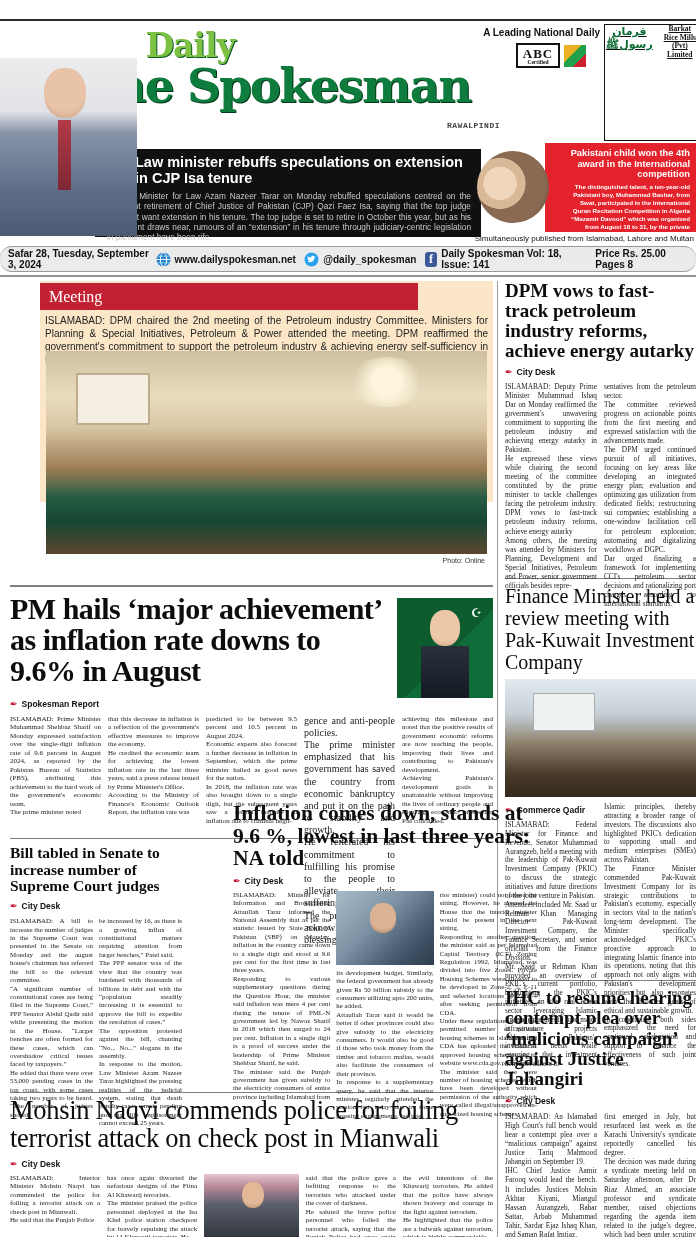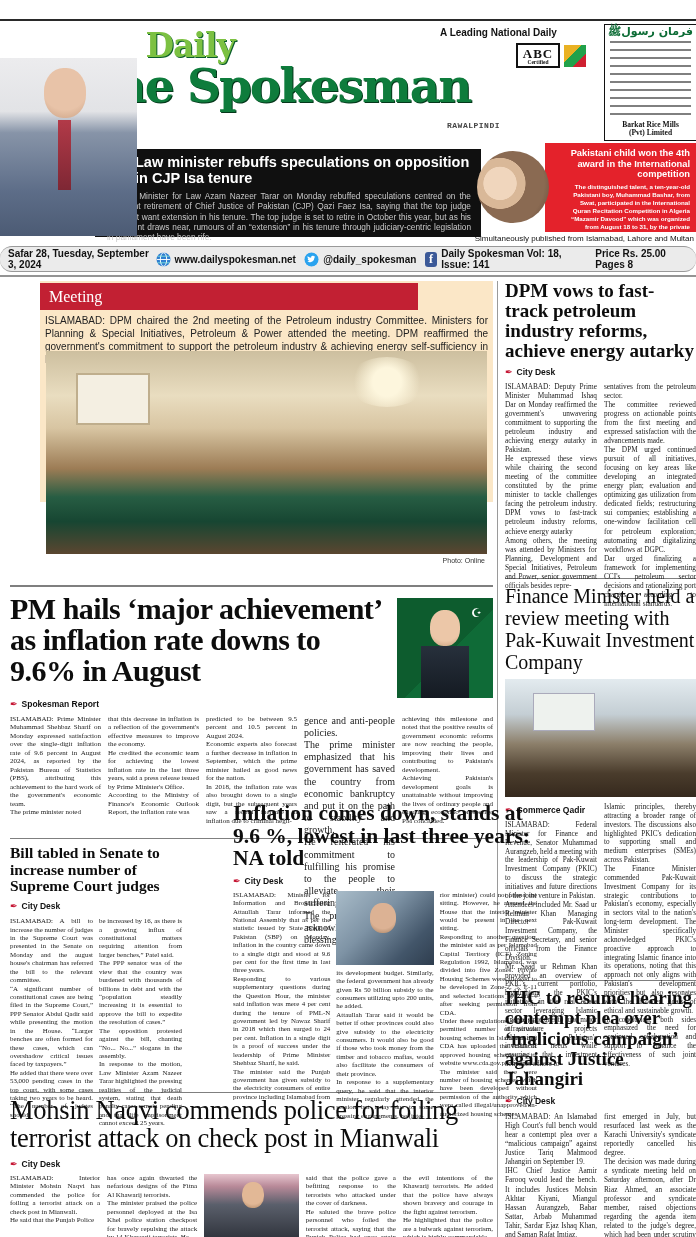--- a/index.html
+++ b/index.html
@@ -13,21 +13,21 @@
   .mast-title{font-family:"DejaVu Serif",serif;font-weight:900;color:#0e7c3c;
          text-shadow:1px 1px 0 #05381b;letter-spacing:-2px;}
   .leading{font-family:"Liberation Sans",sans-serif;font-weight:bold;font-size:10px;}
   .abc-box{border:2px solid #111;font-family:"Liberation Serif",serif;text-align:center;background:#fff;}
   .abc-main{font-size:13px;font-weight:bold;letter-spacing:1px;line-height:1;}
   .abc-sub{font-size:5.5px;font-weight:bold;line-height:1;}
   .abc-logo{background:linear-gradient(135deg,#e9b123 0 40%,#21a14a 40% 70%,#cf2030 70% 100%);
             display:flex;align-items:center;justify-content:center;color:#fff;
             font-family:"Liberation Sans",sans-serif;font-weight:bold;font-size:12px;}
   .rawal{font-family:"Liberation Sans",sans-serif;font-size:8px;font-weight:bold;color:#444;letter-spacing:.5px;}
-  .urdu-box{border:1px solid #111;background:#fff;display:flex;flex-direction:column;}
+  .urdu-box{border:1px solid #111;background:#fff;display:flex;flex-direction:row;text-decoration:underline;}
   .urdu-title{font-family:"DejaVu Sans",sans-serif;font-weight:bold;color:#0b6b34;
               font-size:11px;text-align:center;direction:rtl;line-height:1.2;}
   .urdu-lines{flex:1;margin:3px 5px;background:repeating-linear-gradient(
       180deg,#555 0 2px,transparent 2px 8px);opacity:.75;}
   .urdu-footer{font-family:"Liberation Serif",serif;font-weight:bold;font-size:7.5px;
                text-align:center;line-height:1.15;padding-bottom:2px;}
   
   .banner{background:#101010;color:#fff;padding:6px 10px 6px 12px;box-sizing:border-box;}
   .banner-h{font-family:"Liberation Sans",sans-serif;font-weight:bold;font-size:14.5px;
             line-height:1.1;margin:0 0 4px 28px;}
@@ -69,38 +69,38 @@
 </head>
 <body>
 
 <div class="page">
 
   <div class="abs rule" style="left:0;top:19px;width:696px;height:2px;"></div>
 
   <div class="abs daily" style="left:125px;top:26px;width:130px;font-size:33px;text-align:center;">Daily</div>
   <div class="abs mast-title" style="left:55px;top:62px;width:440px;font-size:47px;text-align:center;line-height:1;">The Spokesman</div>
   <div class="abs rawal" style="left:420px;top:121px;width:80px;text-align:right;font-family:Liberation Mono, monospace;">RAWALPINDI</div>
-  <div class="abs leading" style="left:440px;top:27px;width:160px;text-align:left;">A Leading National Daily</div>
+  <div class="abs leading" style="left:440px;top:27px;width:160px;text-align:right;">A Leading National Daily</div>
   <div class="abs abc-box" style="left:516px;top:43px;width:44px;height:25px;padding-top:2px;box-sizing:border-box;">
     <div class="abc-main">ABC</div>
     <div class="abc-sub">Certified</div>
   </div>
   <div class="abs abc-logo" style="left:564px;top:45px;width:22px;height:22px;"></div>
 
   <div class="abs urdu-box" style="left:604px;top:24px;width:91px;height:115px;">
     <div class="urdu-title">فرمان رسولﷺ</div>
     <div class="urdu-lines"></div>
     <div class="urdu-footer">
       <span style="display:block;">Barkat Rice Mills</span>
       <span style="display:block;">(Pvt) Limited</span>
     </div>
   </div>
 
   <div class="abs banner" style="left:95px;top:149px;width:386px;height:88px;">
-    <div class="banner-h">Law minister rebuffs speculations on opposition in CJP Isa tenure</div>
+    <div class="banner-h">Law minister rebuffs speculations on extension in CJP Isa tenure</div>
     <div class="banner-b">Federal Minister for Law Azam Nazeer Tarar on Monday rebuffed speculations centred on the imminent retirement of Chief Justice of Pakistan (CJP) Qazi Faez Isa, saying that the top judge does not want extension in his tenure. The top judge is set to retire in October this year, but as his retirement draws near, rumours of an “extension” in his tenure through judiciary-centric legislation in parliament have been rife.</div>
   </div>
 
   <div class="abs photo" style="left:0;top:58px;width:137px;height:178px;z-index:5;
        background:linear-gradient(180deg,#ececee 0%,#e2e3e6 30%,#8794a8 42%,#5d6d88 75%,#4c5b74 100%);">
     <div style="position:absolute;left:44px;top:10px;width:42px;height:50px;border-radius:46%;
          background:radial-gradient(circle at 50% 40%,#e8c3a8 0 60%,#caa184 100%);"></div>
     <div style="position:absolute;left:58px;top:62px;width:13px;height:70px;
          background:linear-gradient(180deg,#b23a48,#7e2734);"></div>
   </div>

